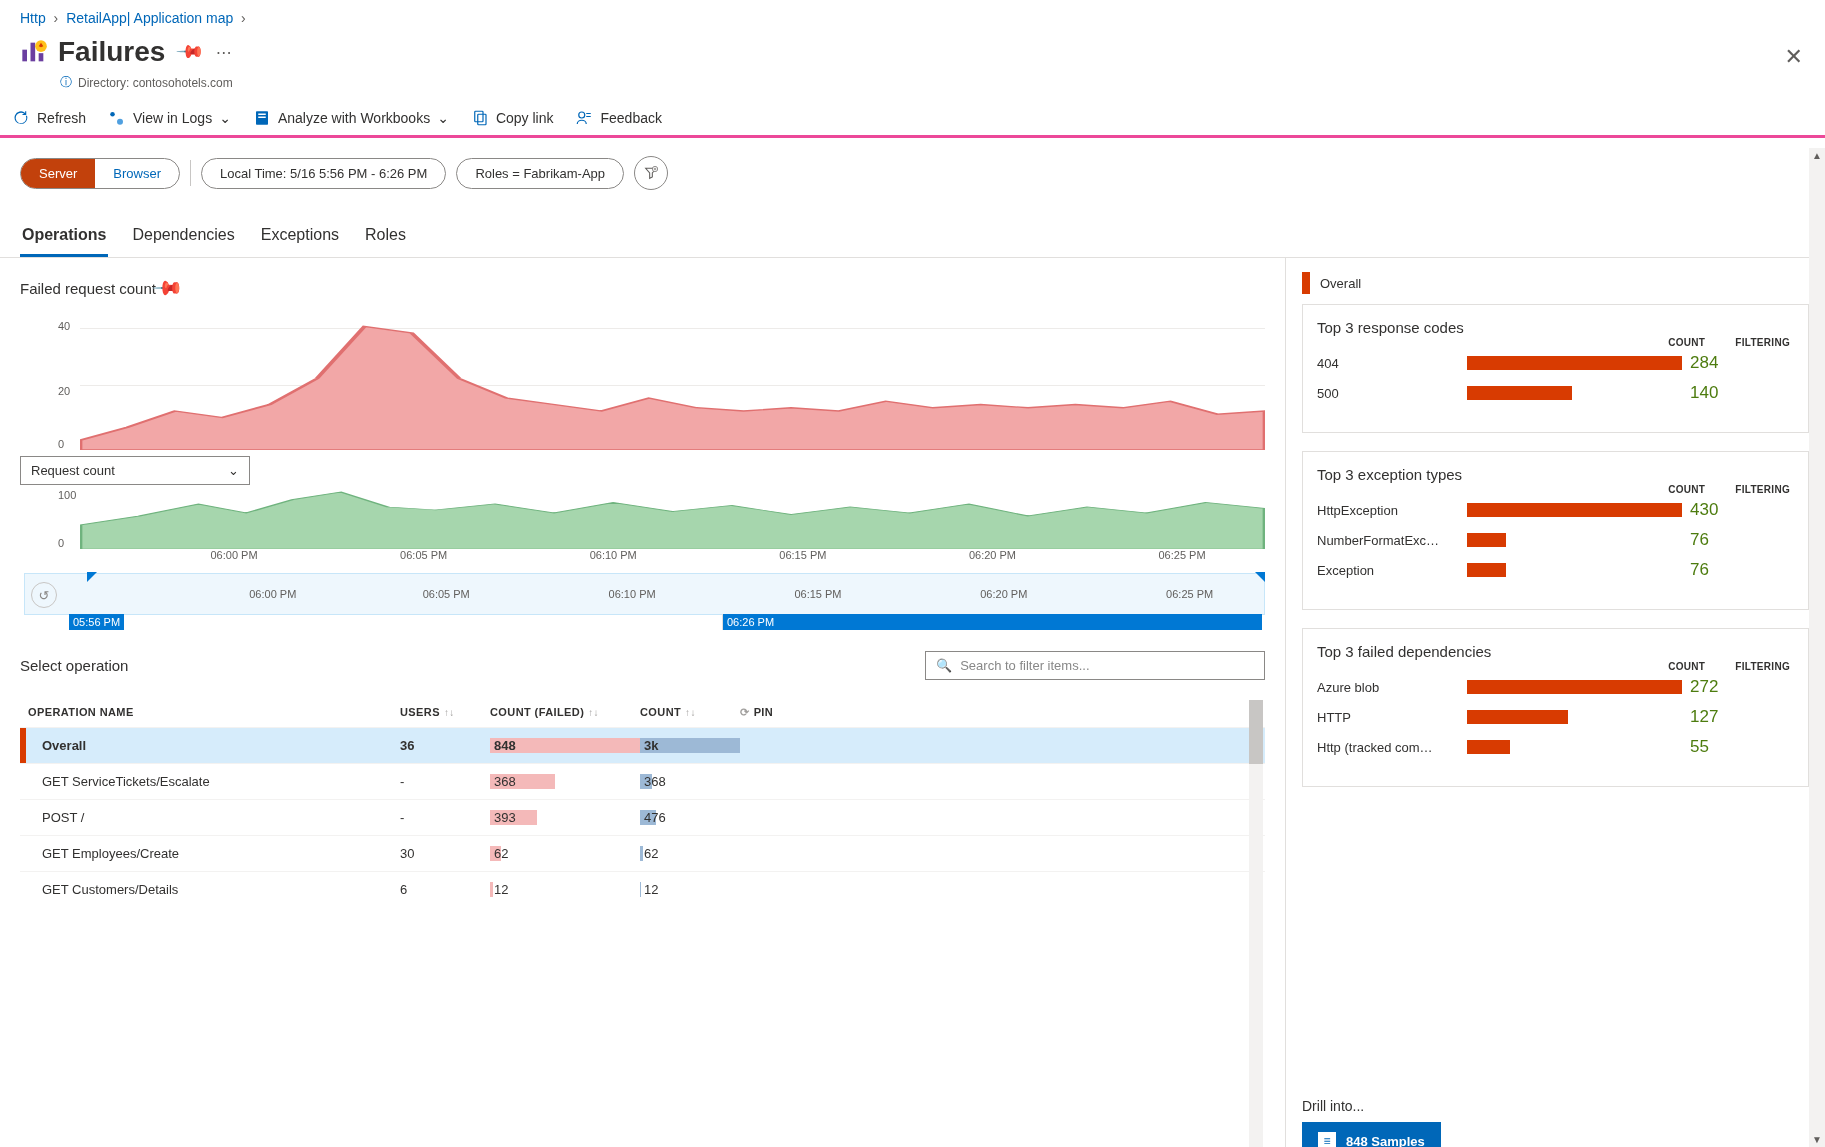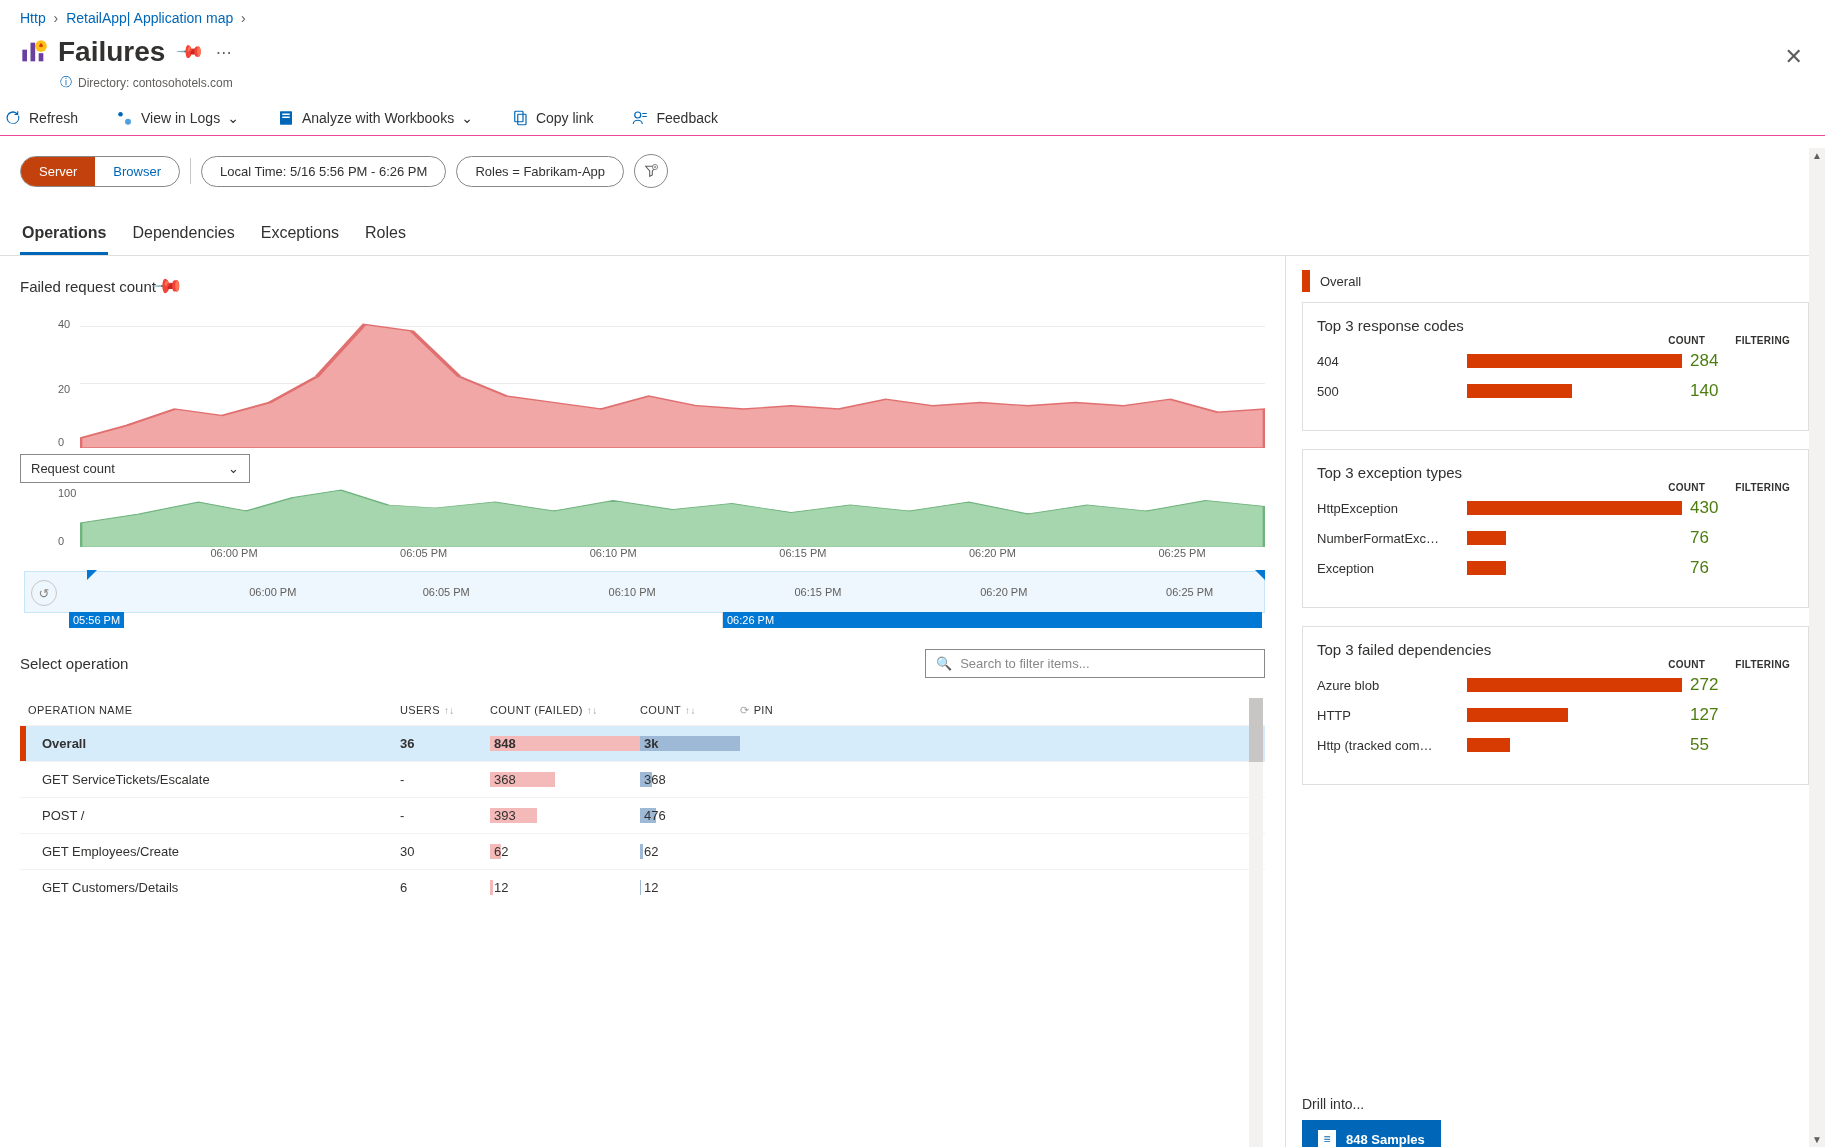--- a/index.html
+++ b/index.html
@@ -15,21 +15,21 @@
   .title-row{display:flex;align-items:center;padding:0 20px 6px}
   .title-row .insights-icon{width:28px;height:28px;margin-right:10px;display:flex;align-items:center;justify-content:center}
   .title-row h1{font-size:28px;font-weight:600}
   .pin-star{margin-left:14px;color:#605e5c;transform:rotate(45deg);font-size:18px}
   .dots{margin-left:14px;color:#605e5c;font-size:16px}
   .close-x{position:absolute;right:22px;top:44px;font-size:22px;color:#605e5c;font-weight:300}
   .dir{padding:0 20px 10px 60px;color:#605e5c;font-size:12px;display:flex;align-items:center;gap:6px}
   .dir .i{color:#0067b8}
 
   
-  .toolbar{display:flex;align-items:center;gap:38px;border-bottom:1px solid #ec4899;padding:8px 4px}
+  .toolbar{display:flex;align-items:center;gap:22px;border-bottom:3px solid #ec4899;padding:8px 12px}
   .toolbar .item{display:flex;align-items:center;gap:7px;font-size:14px}
   .toolbar svg,.toolbar .emu{width:18px;height:18px}
 
   
   .filters{display:flex;align-items:center;gap:10px;padding:18px 20px}
   .pill-group{display:inline-flex;border:1px solid #8a8886;border-radius:18px;overflow:hidden}
   .pill{padding:7px 18px;font-size:13px}
   .pill.active{background:#c2410c;color:#fff}
   .pill.link{color:#0067b8}
   .vr{width:1px;height:26px;background:#c8c6c4}
@@ -72,21 +72,21 @@
   .range-bar .handle.left{left:44px}
   .range-bar .handle.right{right:2px}
   .range-bar .tri-l{position:absolute;left:62px;top:-2px;width:0;height:0;border-top:10px solid #0078d4;border-right:10px solid transparent}
   .range-bar .tri-r{position:absolute;right:-1px;top:-2px;width:0;height:0;border-top:10px solid #0078d4;border-left:10px solid transparent}
 
   
   .op-head{display:flex;justify-content:space-between;align-items:center;margin-top:36px}
   .op-head h3{font-weight:400;font-size:15px}
   .search{border:1px solid #8a8886;padding:6px 10px;width:340px;display:flex;align-items:center;gap:8px;color:#888}
   .table-wrap{margin-top:18px;position:relative;overflow:hidden;flex:1}
-  .thead{display:flex;font-size:11px;font-weight:400;letter-spacing:.4px;color:#323130;padding:8px 0}
+  .thead{display:flex;font-size:11px;font-weight:700;letter-spacing:.4px;color:#323130;padding:8px 0}
   .thead .c1{width:380px;padding-left:8px}
   .thead .c2{width:90px;text-align:left}
   .thead .c3{width:150px;text-align:left}
   .thead .c4{width:100px;text-align:left}
   .thead .c5{width:60px}
   .thead .arr{color:#a19f9d;font-size:10px;margin:0 4px}
   .trow{display:flex;align-items:center;height:36px;border-top:1px solid #f3f2f1;position:relative}
   .trow.sel{background:#d6ecfb;font-weight:700}
   .trow.sel::before{content:"";position:absolute;left:0;top:0;bottom:0;width:6px;background:#d83b01}
   .trow .c1{width:380px;padding-left:22px}

